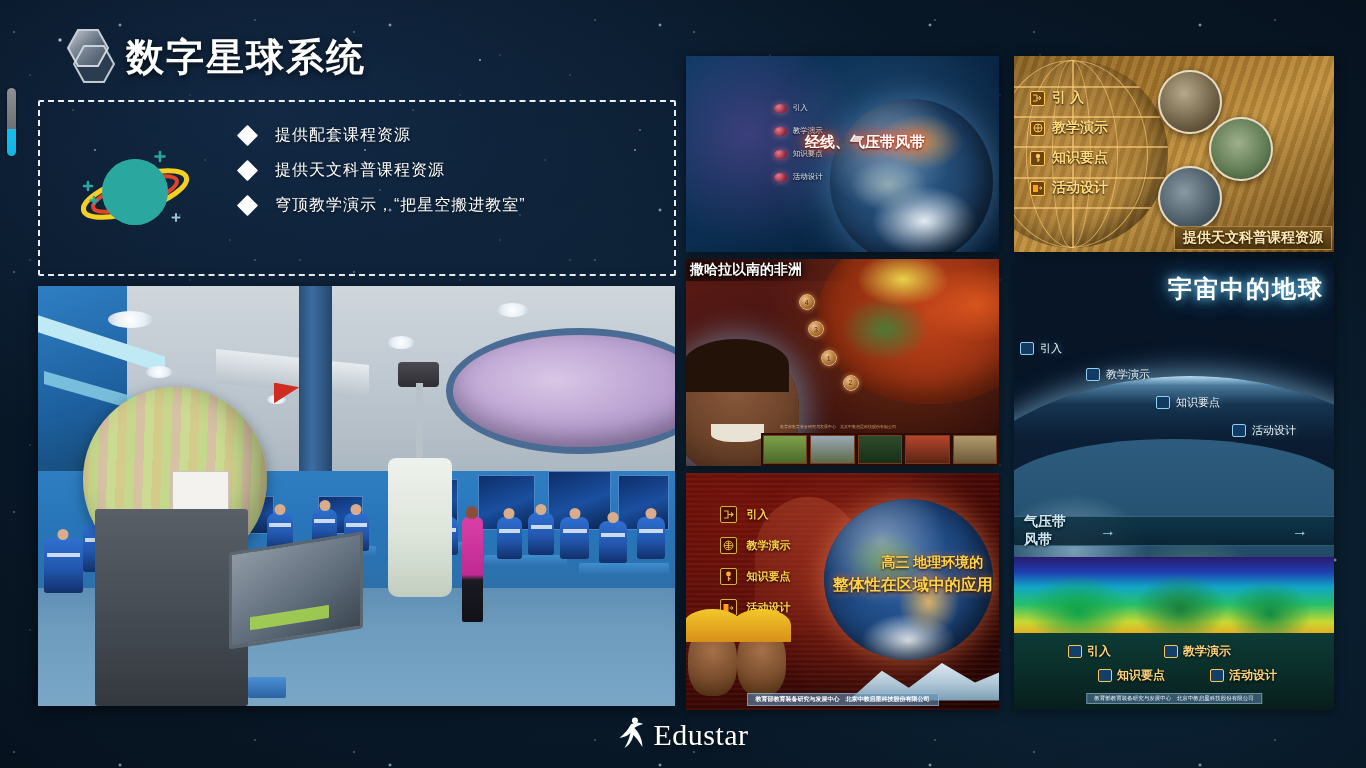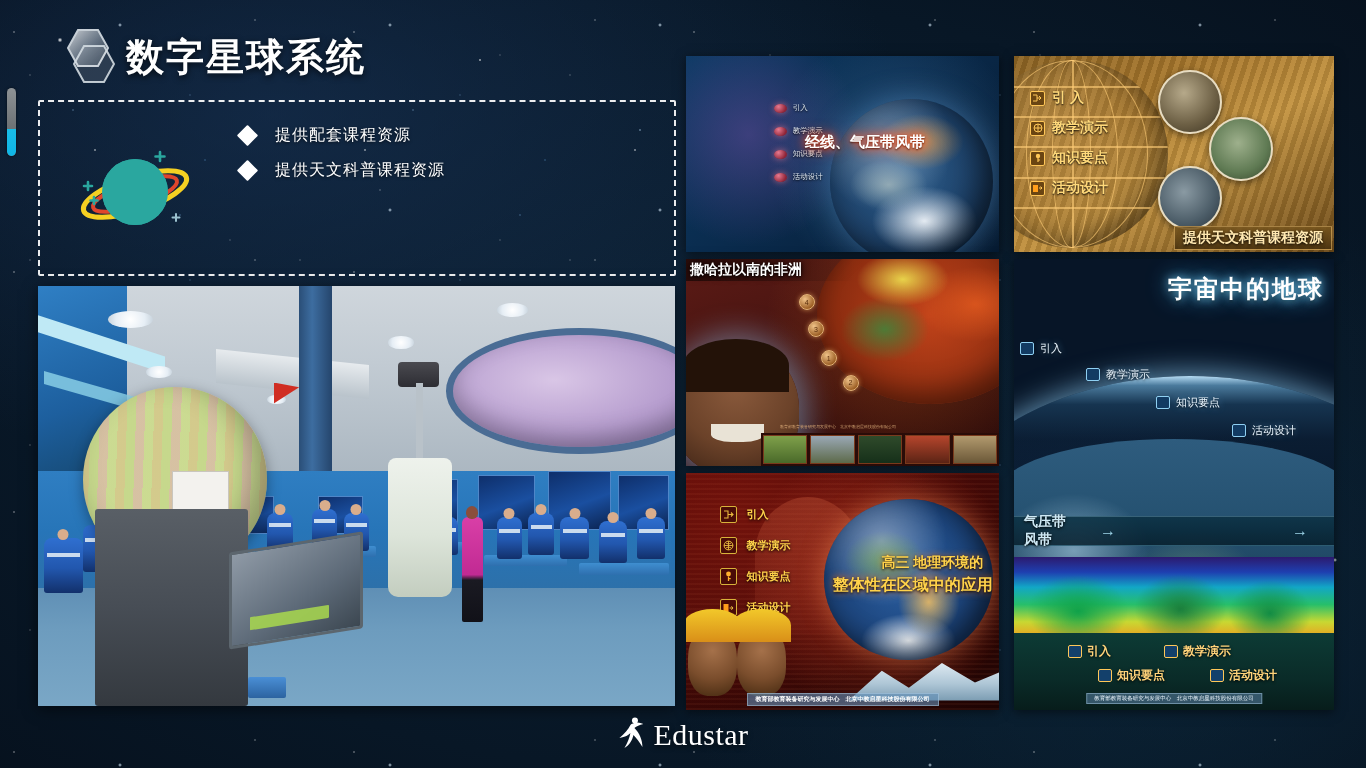--- a/index.html
+++ b/index.html
@@ -518,20 +518,24 @@
   </span>
 
   <div class="bullet-list">
     <div class="bullet-row">
       <span class="bullet-dot"></span>
       <span class="bullet-text">提供配套课程资源</span>
     </div>
     <div class="bullet-row">
       <span class="bullet-dot"></span>
       <span class="bullet-text">提供天文科普课程资源</span>
+    </div>
+    <div class="bullet-row">
+      <span class="bullet-dot"></span>
+      <span class="bullet-text">穹顶教学演示，“把星空搬进教室”</span>
     </div>
   </div>
 </div>
 
 <div class="photo-classroom">
   <div class="cr cr-ceiling"></div>
   <div class="cr cr-ceil-blue-l"></div>
   <div class="cr cr-ceil-strip1"></div>
   <div class="cr cr-ceil-strip2"></div>
   <div class="cr cr-light" style="left:11%;top:6%;width:7%;height:4%;"></div>

